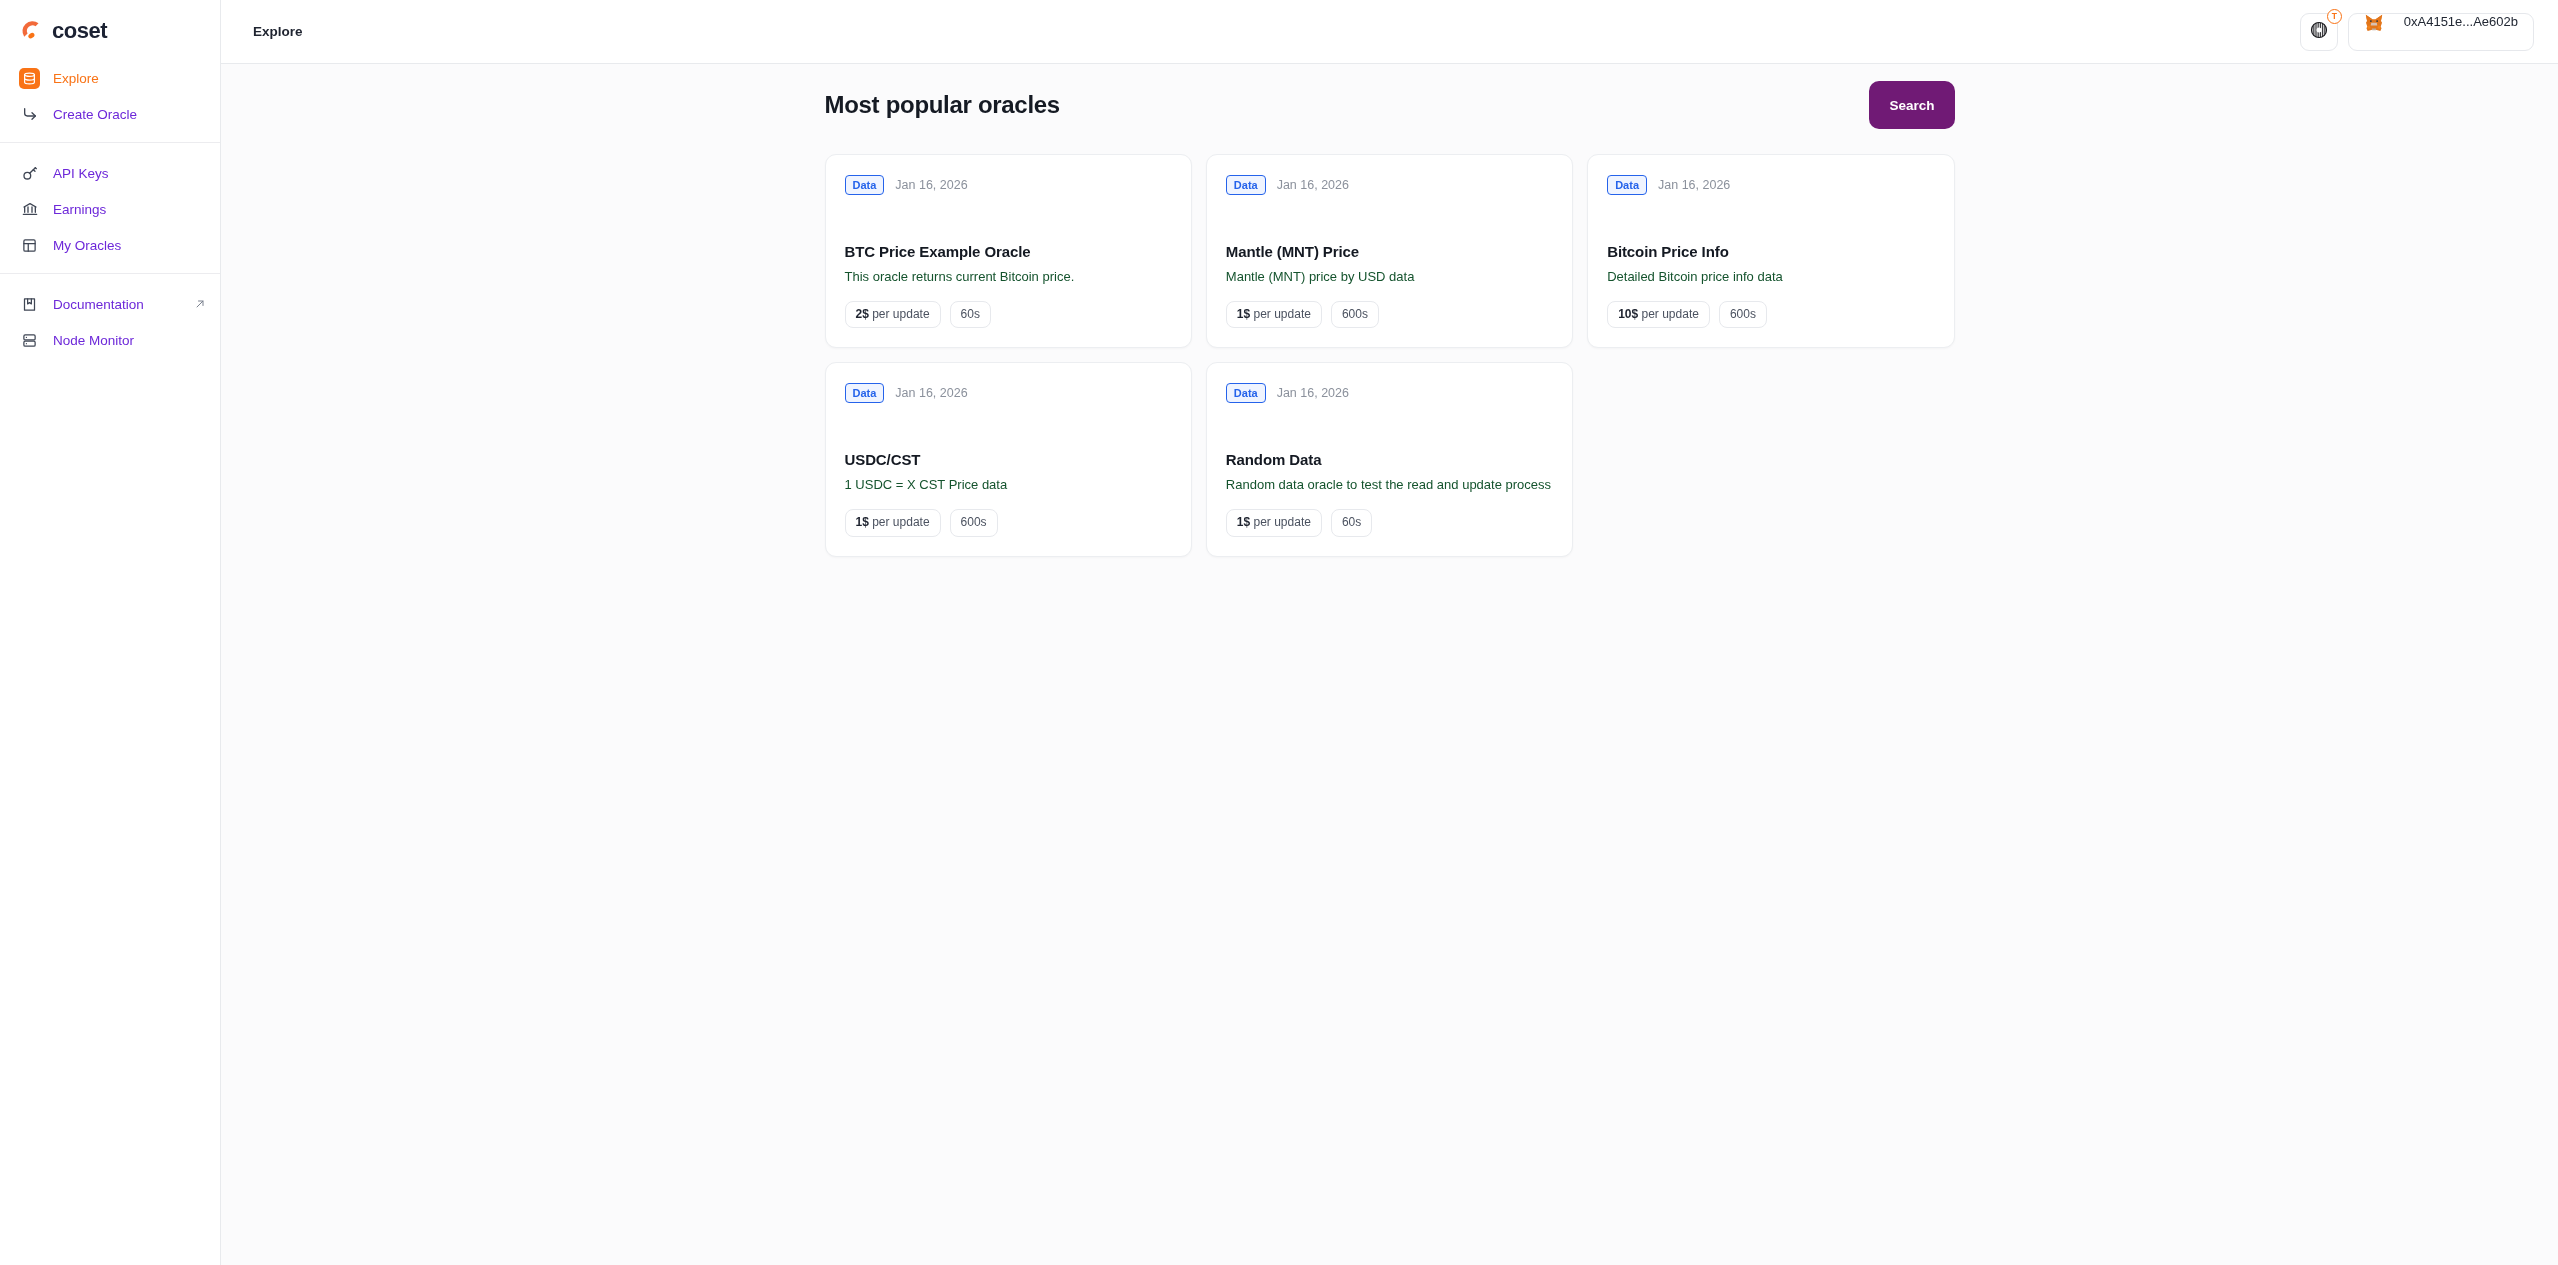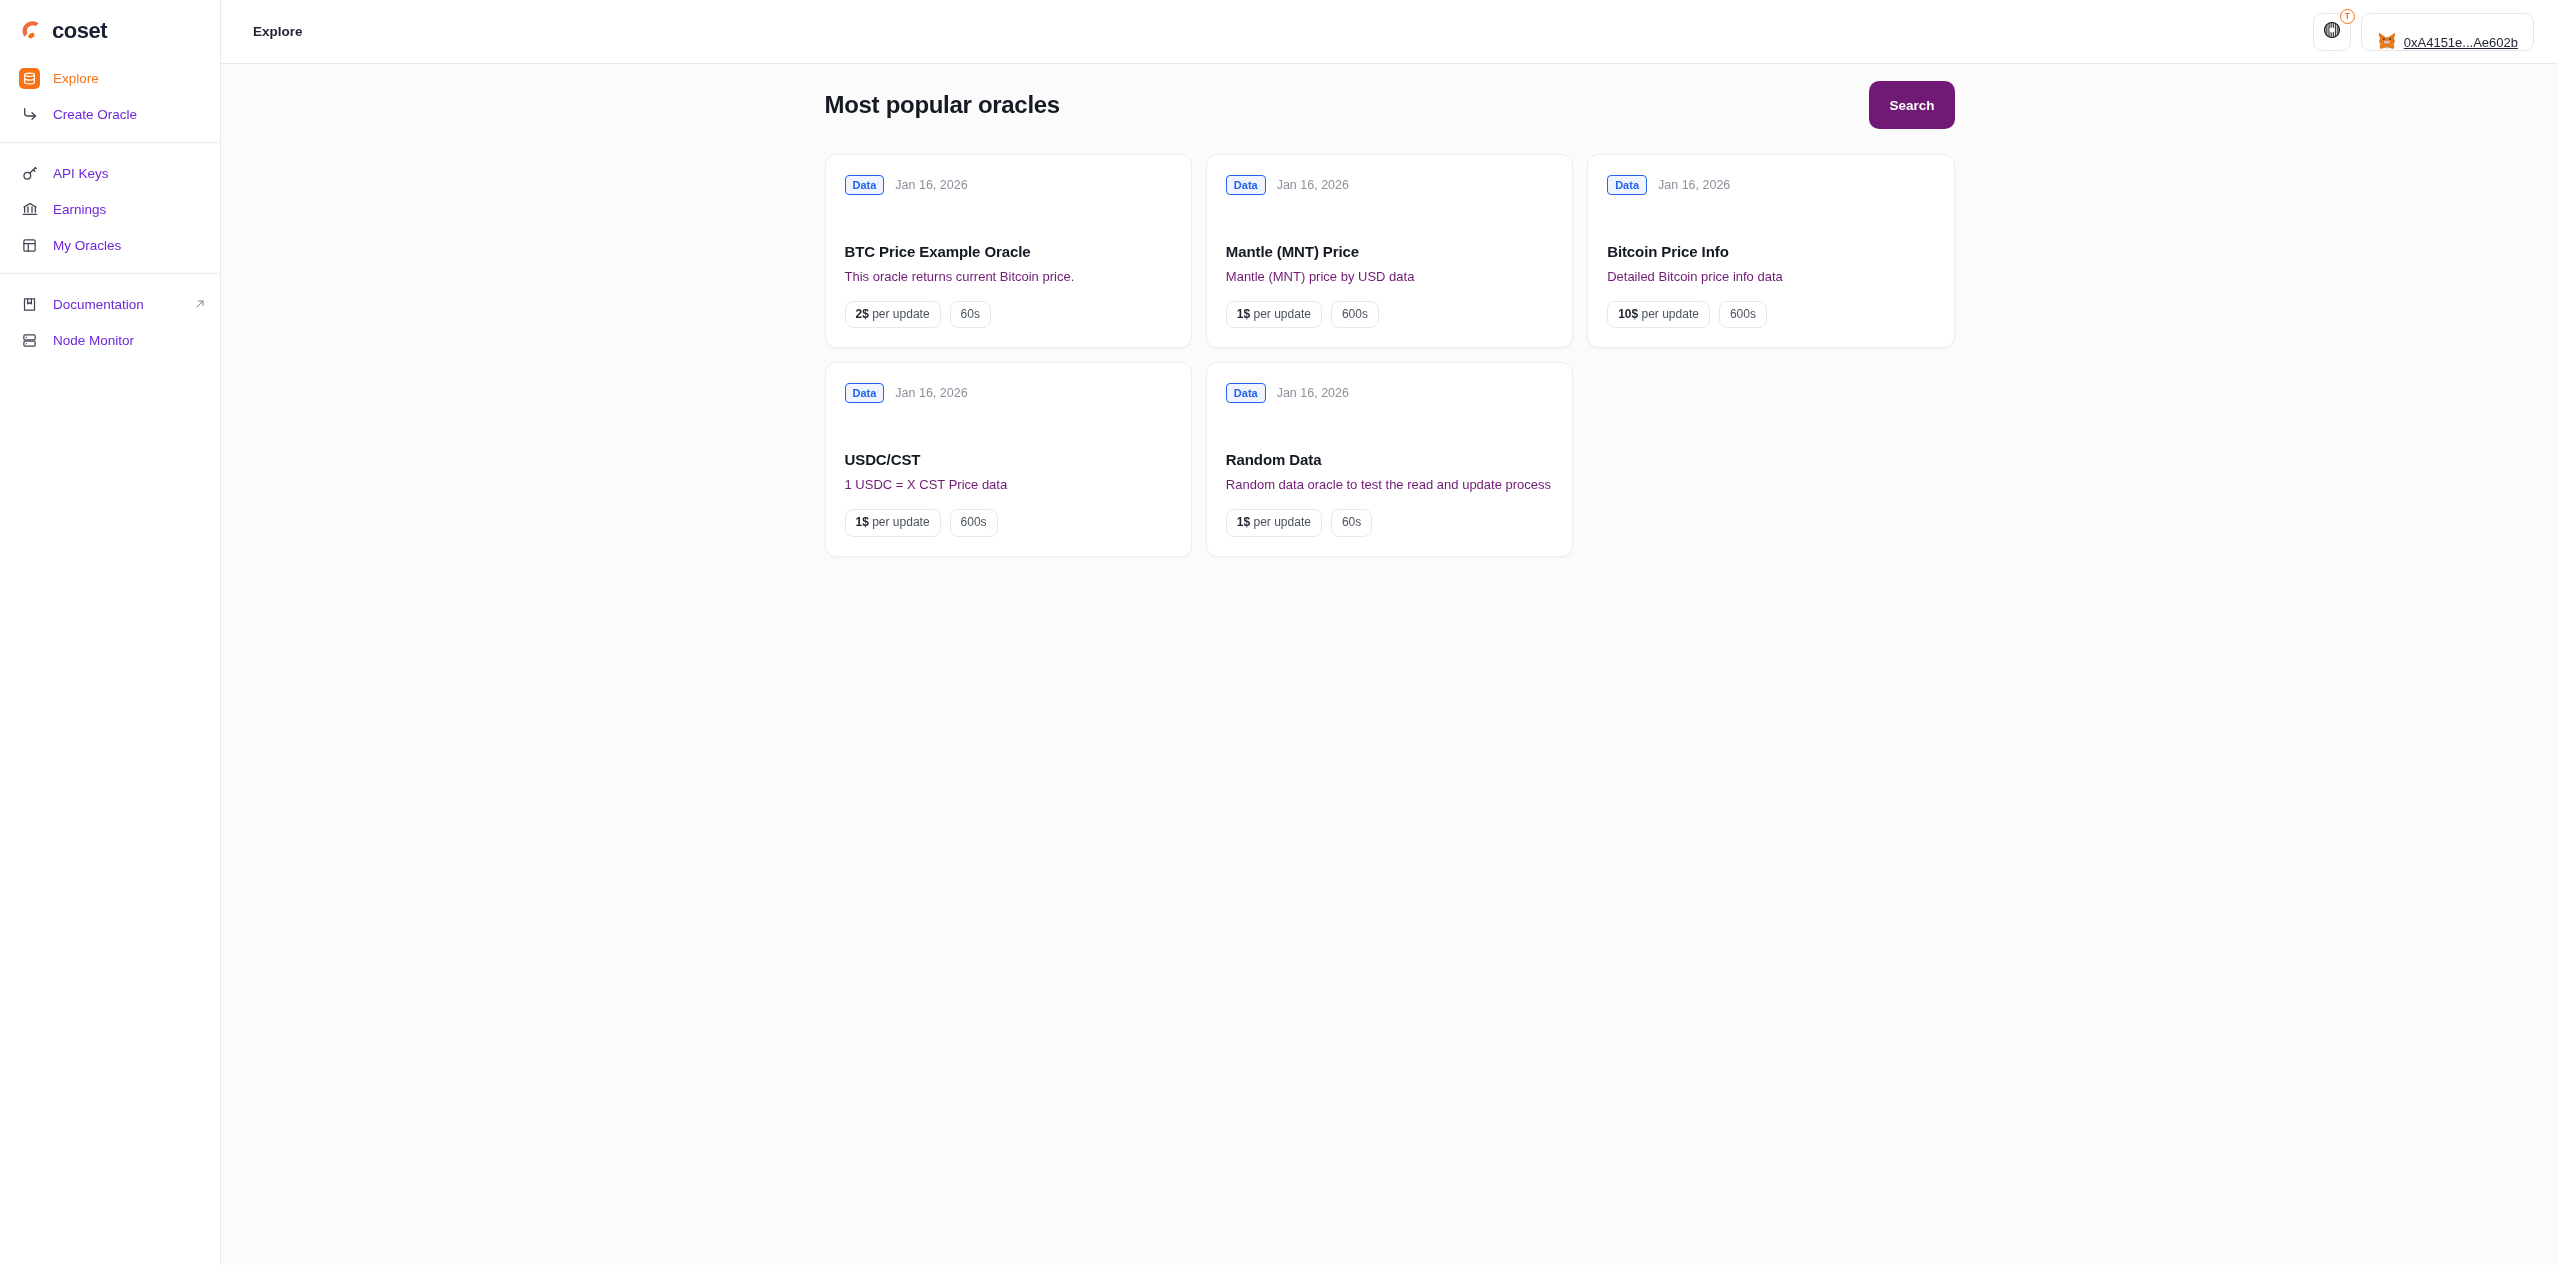--- a/index.html
+++ b/index.html
@@ -183,24 +183,23 @@
     font-size: 8.5px;
     font-weight: 700;
     display: flex; align-items: center; justify-content: center;
     line-height: 1;
   }
   .wallet-btn {
     height: 38px;
     border: 1px solid #e6e8ec;
     border-radius: 9px;
     background: #fff;
-    display: flex; align-items: flex-end; gap: 7px;
+    display: flex; align-items: flex-start; gap: 20px;
     padding: 0 15px;
     cursor: pointer;
-    text-decoration: underline;
   }
   .wallet-addr { font-size: 13px; color: #222834; }
   .fox {
     width: 20px; height: 18px; flex: 0 0 20px;
     display: flex; align-items: center; justify-content: center;
   }
 
   
   .content {
     flex: 1;
@@ -297,21 +296,21 @@
   .card-title {
     font-size: 15px;
     font-weight: 700;
     color: #141922;
     margin-bottom: 8px;
     letter-spacing: -0.1px;
     margin-top: 48px;
   }
   .card-desc {
     font-size: 13px;
-    color: #701a75;
+    color: #14532d;
     line-height: 1.45;
     margin-bottom: 14px;
   }
   .chips { display: flex; gap: 9px; flex-wrap: wrap; }
   .chip {
     border: 1px solid #e7e9ed;
     border-radius: 8px;
     padding: 5px 10px;
     font-size: 12px;
     color: #4b5260;

